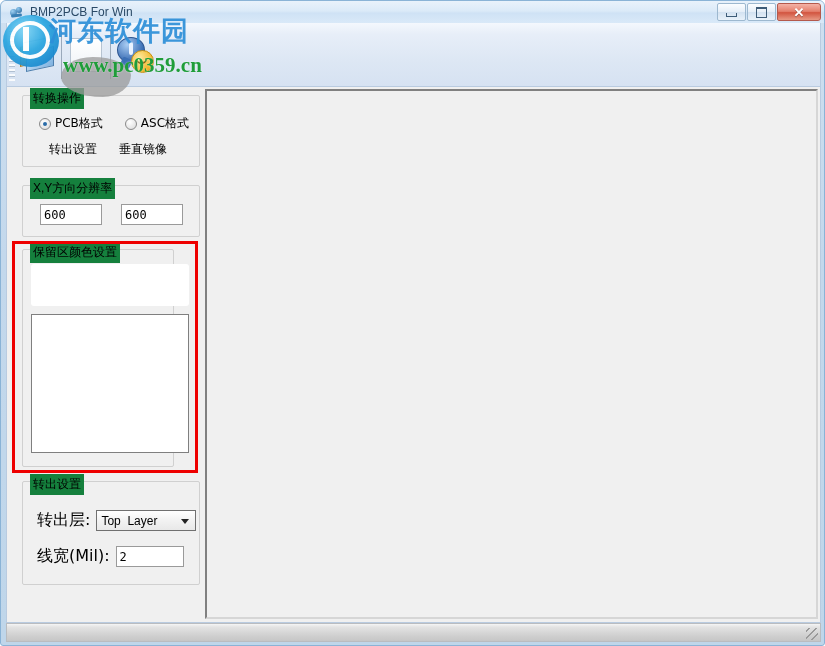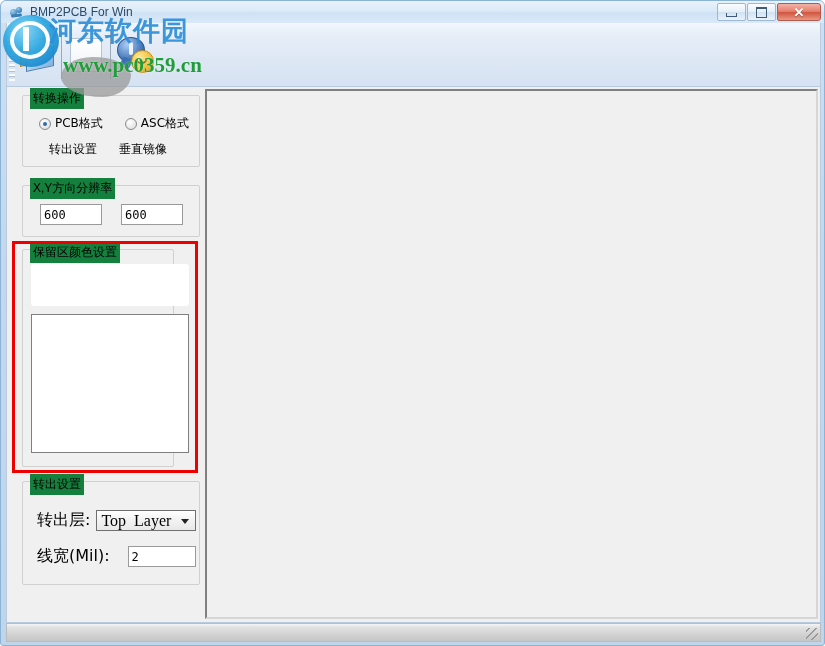--- a/index.html
+++ b/index.html
@@ -413,41 +413,41 @@
   }
 
   
   #grp-export { left: 15px; top: 394px; width: 178px; height: 104px; }
   .form-row {
     position: absolute;
     display: flex;
     align-items: center;
   }
   #row-layer { top: 28px; left: 14px; gap: 6px; }
-  #row-width { top: 64px; left: 14px; gap: 18px; }
+  #row-width { top: 64px; left: 14px; gap: 6px; }
   .form-label {
     font-family: "DejaVu Sans", sans-serif;
     font-size: 16px;
     color: #000;
     white-space: nowrap;
   }
   .combobox {
     box-sizing: border-box;
     width: 100px; height: 21px;
     border: 1px solid #707070;
     background: linear-gradient(180deg,#ffffff 0%,#f2f2f2 50%,#e8e8e8 100%);
     display: flex;
     align-items: center;
     padding-left: 4px;
     position: relative;
     cursor: default;
   }
   .combobox .cb-text {
-    font-family: Liberation Serif, serif;
-    font-size: 16px;
+    font-family: Liberation Sans, sans-serif;
+    font-size: 12px;
     color: #000;
     white-space: pre;
   }
   .combobox .cb-arrow {
     position: absolute;
     right: 6px; top: 8px;
     width: 0; height: 0;
     border-left: 4px solid transparent;
     border-right: 4px solid transparent;
     border-top: 5px solid #222;

